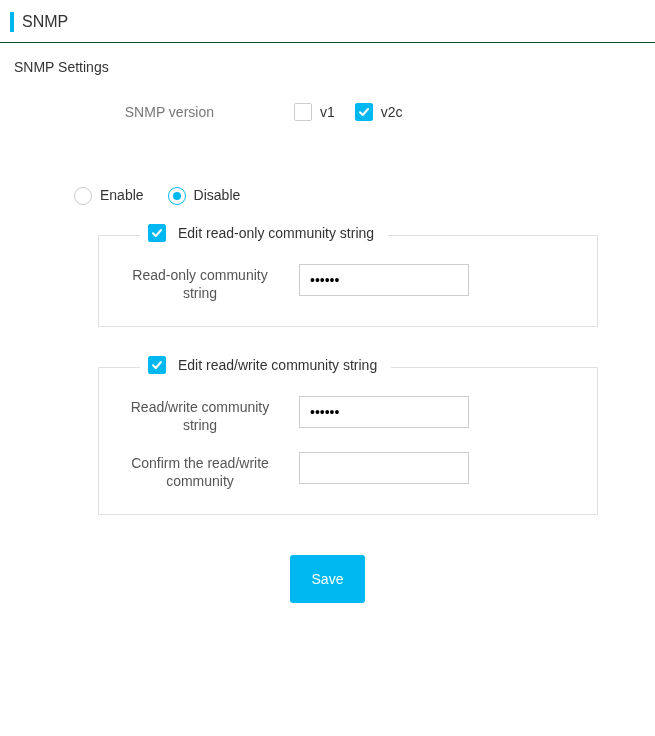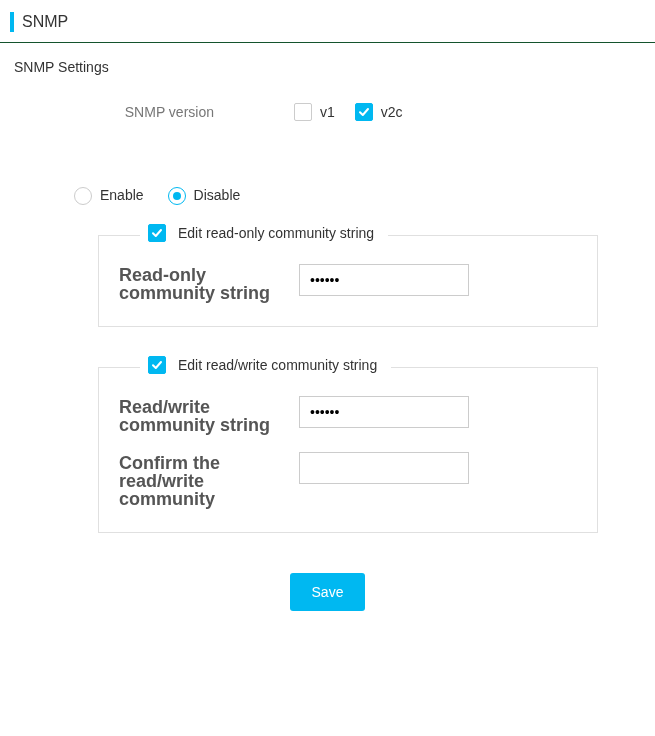--- a/index.html
+++ b/index.html
@@ -117,48 +117,47 @@
   }
 
   .irow {
     display: flex;
     align-items: flex-start;
     margin-bottom: 18px;
   }
   .irow:last-child { margin-bottom: 0; }
   .ilabel {
     width: 180px;
-    text-align: left;
+    text-align: center;
     padding-right: 18px;
     color: #555;
-    font-size: 18px;
+    font-size: 14px;
     line-height: 18px;
     padding-top: 2px;
-    font-weight: bold;
   }
   .iinput {
     border: 1px solid #ccc;
     height: 32px;
     width: 170px;
     padding: 0 10px;
     font-size: 14px;
     font-family: inherit;
   }
 
   .btn-row {
     display: flex;
     justify-content: center;
     margin-top: 10px;
   }
   .btn-primary {
     background: #00b8f1;
     color: #fff;
     border: none;
     border-radius: 3px;
-    height: 38px;
+    height: 48px;
     padding: 0 22px;
     font-size: 14px;
     cursor: pointer;
   }
 </style>
 </head>
 <body>
 
 <div class="page-header">
   <div class="page-header-title">SNMP</div>

